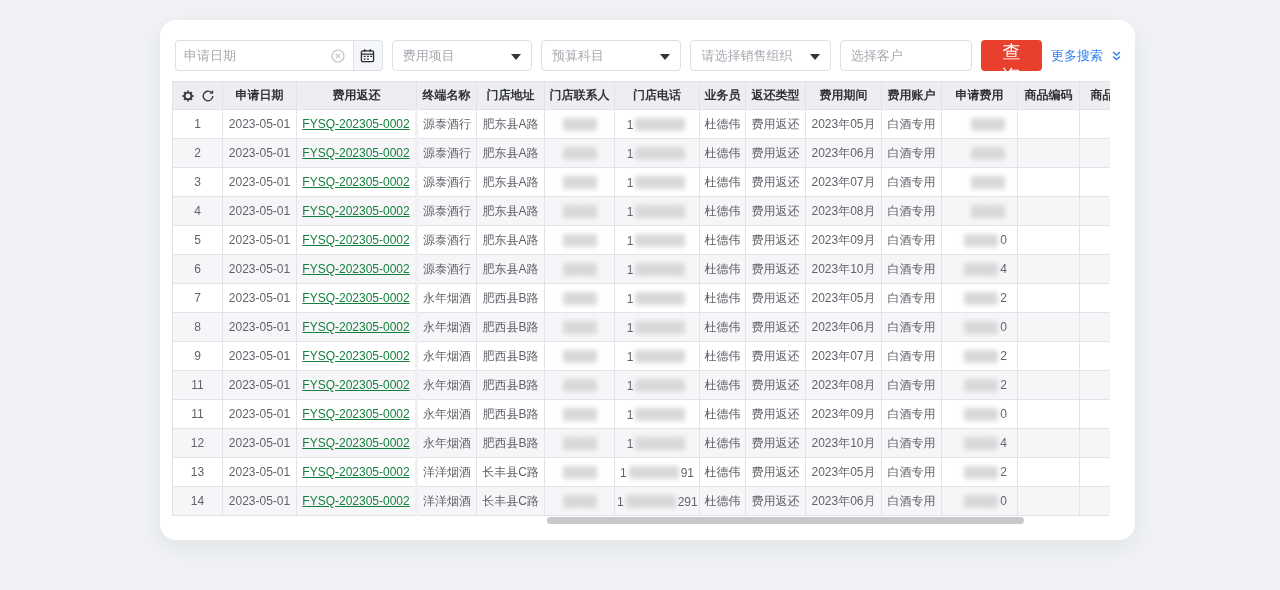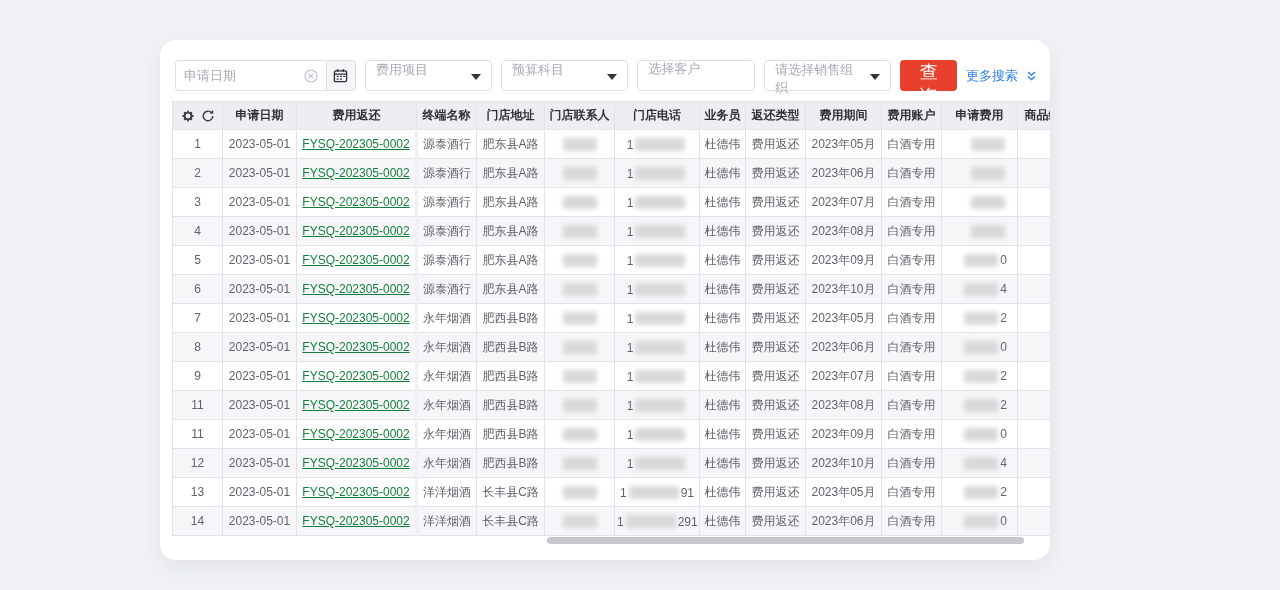--- a/index.html
+++ b/index.html
@@ -1,26 +1,26 @@
 <!DOCTYPE html>
 <html><head>
 <meta charset="utf-8">
 <style>
   * { margin:0; padding:0; box-sizing:border-box; }
   html,body { width:1280px; height:590px; overflow:hidden;
     font-family:"Liberation Sans","DejaVu Sans",sans-serif; }
   .page { width:1280px; height:590px; background:#f0f2f5; position:relative; }
-  .card { position:absolute; left:160px; top:40px; width:890px; height:520px;
+  .card { position:absolute; left:160px; top:20px; width:975px; height:520px;
     background:#fff; border-radius:16px; box-shadow:0 8px 24px rgba(30,40,60,.07);
     overflow:hidden; }
 
   
   .filters { display:flex; align-items:center; gap:9px; padding:20px 14px 10px 15px; }
   .f-ctl { height:31px; border:1px solid #dcdfe6; border-radius:4px; background:#fff;
-    display:flex; align-items:flex-start; font-size:13px; color:#a8abb2; position:relative; }
+    display:flex; align-items:center; font-size:13px; color:#a8abb2; position:relative; }
   .date-group { display:flex; align-items:stretch; width:213px; }
   .date-box { flex:1; border:1px solid #dcdfe6; border-right:none;
     border-radius:4px 0 0 4px; display:flex; align-items:center; padding:0 8px;
     height:31px; background:#fff; }
   .date-box .ph { flex:1; font-size:13px; color:#a8abb2; }
   .cal-btn { width:30px; height:31px; border:1px solid #dcdfe6; background:#f5f6f8;
     border-radius:0 4px 4px 0; display:flex; align-items:center; justify-content:center;
     cursor:pointer; }
   .sel { width:143px; padding:0 26px 0 10px; cursor:pointer; }
   .sel .caret { position:absolute; right:10px; top:13px; width:0; height:0;
@@ -90,27 +90,27 @@
       <div class="f-ctl sel">
         <span>费用项目</span>
         <span class="caret"></span>
       </div>
 
       <div class="f-ctl sel">
         <span>预算科目</span>
         <span class="caret"></span>
       </div>
 
-      <div class="f-ctl txt-input">
-        <input type="text" placeholder="选择客户" style="">
-      </div>
-
       <div class="f-ctl sel">
         <span>请选择销售组织</span>
         <span class="caret"></span>
+      </div>
+
+      <div class="f-ctl txt-input">
+        <input type="text" placeholder="选择客户" style="">
       </div>
 
       <button class="btn-search">查询</button>
 
       <a class="more-link">
         <span>更多搜索</span>
         <span style="display:flex;">
           <svg width="9" height="10" viewBox="0 0 9 10">
             <path d="M1 1 L4.5 4 L8 1 M1 5.5 L4.5 8.5 L8 5.5" fill="none" stroke="#2f80ed" stroke-width="1.4"></path>
           </svg>

